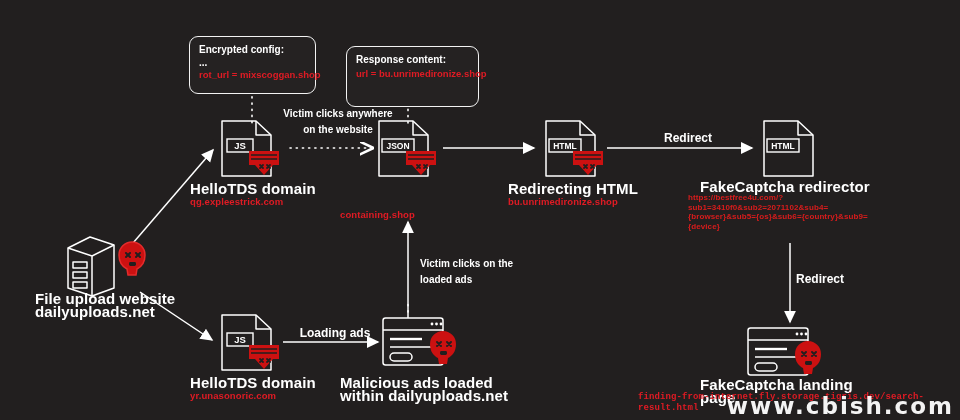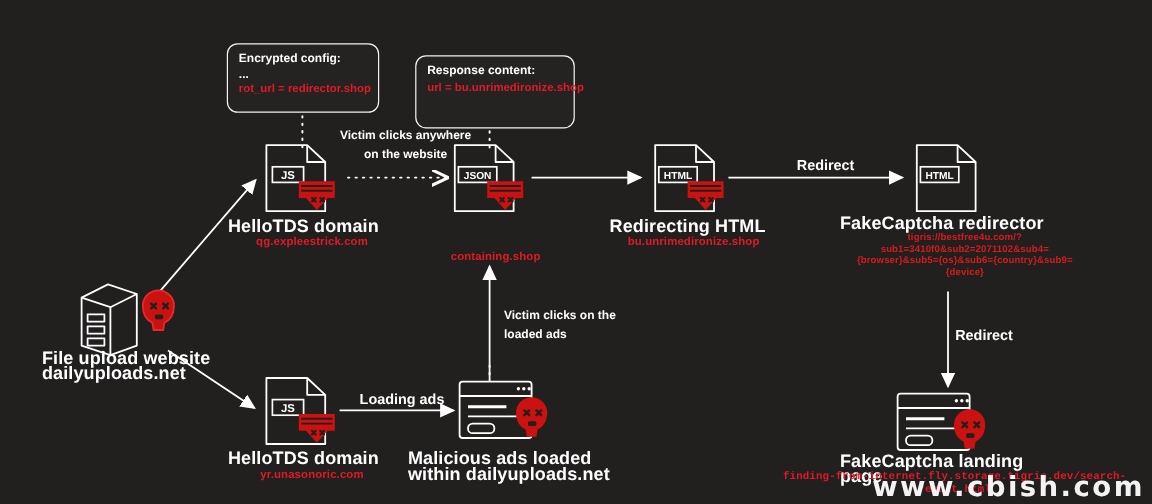--- a/index.html
+++ b/index.html
@@ -27,21 +27,21 @@
   .caption {
     position: absolute;
     font-size: 15px;
     font-weight: bold;
     line-height: 13px;
     color: #ffffff;
     letter-spacing: .1px;
   }
   .url {
     position: absolute;
-    text-align: center;
+    text-align: left;
     font-size: 9.5px;
     font-weight: bold;
     line-height: 11px;
     color: #e01b24;
     letter-spacing: .1px;
   }
   .url.small { font-size: 8px; line-height: 9.6px; color:#d81c1c; }
   .annot {
     position: absolute;
     text-align: center;
@@ -131,21 +131,21 @@
     <line x1="283" y1="342" x2="378" y2="342" stroke="#ffffff" stroke-width="1.5" marker-end="url(#arwf)"></line>
 
     <line x1="408" y1="318" x2="408" y2="222" stroke="#ffffff" stroke-width="1.5" marker-end="url(#arwf)"></line>
 
     <line x1="408" y1="312" x2="408" y2="300" stroke="#ffffff" stroke-width="1.6" stroke-dasharray="1.2 5" stroke-linecap="round"></line>
   </svg>
 
   <div class="callout" style="left:189px; top:12px; width:127px; height:58px;">
     <div class="hdr">Encrypted config:</div>
     <div class="dots">...</div>
-    <div class="code">rot_url = redirector.shop</div>
+    <div class="code">rot_url = mixscoggan.shop</div>
   </div>
 
   <div class="callout" style="left:346px; top:22px; width:133px; height:61px;">
     <div class="hdr">Response content:</div>
     <div class="code">url = bu.unrimedironize.shop</div>
   </div>
 
   <div class="node" style="left:60px; top:232px; width:90px; height:66px;">
     <svg width="90" height="66" viewBox="0 0 90 66">
       <g fill="none" stroke="#ffffff" stroke-width="1.5" stroke-linejoin="round">
@@ -242,21 +242,21 @@
       <path d="M4,3 L38,3 L53,17 L53,58 L4,58 Z" fill="none" stroke="#ffffff" stroke-width="1.5" stroke-linejoin="round"></path>
       <path d="M38,3 L38,17 L53,17" fill="none" stroke="#ffffff" stroke-width="1.5" stroke-linejoin="round"></path>
       <rect x="7" y="21" width="32" height="13" fill="none" stroke="#ffffff" stroke-width="1.4"></rect>
       <text x="23" y="31" font-family="Liberation Sans, sans-serif" font-size="8.5" font-weight="bold" fill="#ffffff" text-anchor="middle">HTML</text>
     </svg>
   </div>
   <div class="caption" style="left:700px; top:180px; width:188px;">
     <div>FakeCaptcha redirector</div>
   </div>
   <div class="url small" style="left:688px; top:193px; width:232px;">
-    <div>tigris://bestfree4u.com/?</div>
+    <div>https://bestfree4u.com/?</div>
     <div>sub1=3410f0&amp;sub2=2071102&amp;sub4=</div>
     <div>{browser}&amp;sub5={os}&amp;sub6={country}&amp;sub9=</div>
     <div>{device}</div>
   </div>
 
   <div class="node" style="left:218px; top:312px; width:72px; height:62px;">
     <svg width="72" height="62" viewBox="0 0 72 62">
       <path d="M4,3 L38,3 L53,17 L53,58 L4,58 Z" fill="none" stroke="#ffffff" stroke-width="1.5" stroke-linejoin="round"></path>
       <path d="M38,3 L38,17 L53,17" fill="none" stroke="#ffffff" stroke-width="1.5" stroke-linejoin="round"></path>
       <rect x="9" y="21" width="26" height="13" fill="none" stroke="#ffffff" stroke-width="1.4"></rect>

